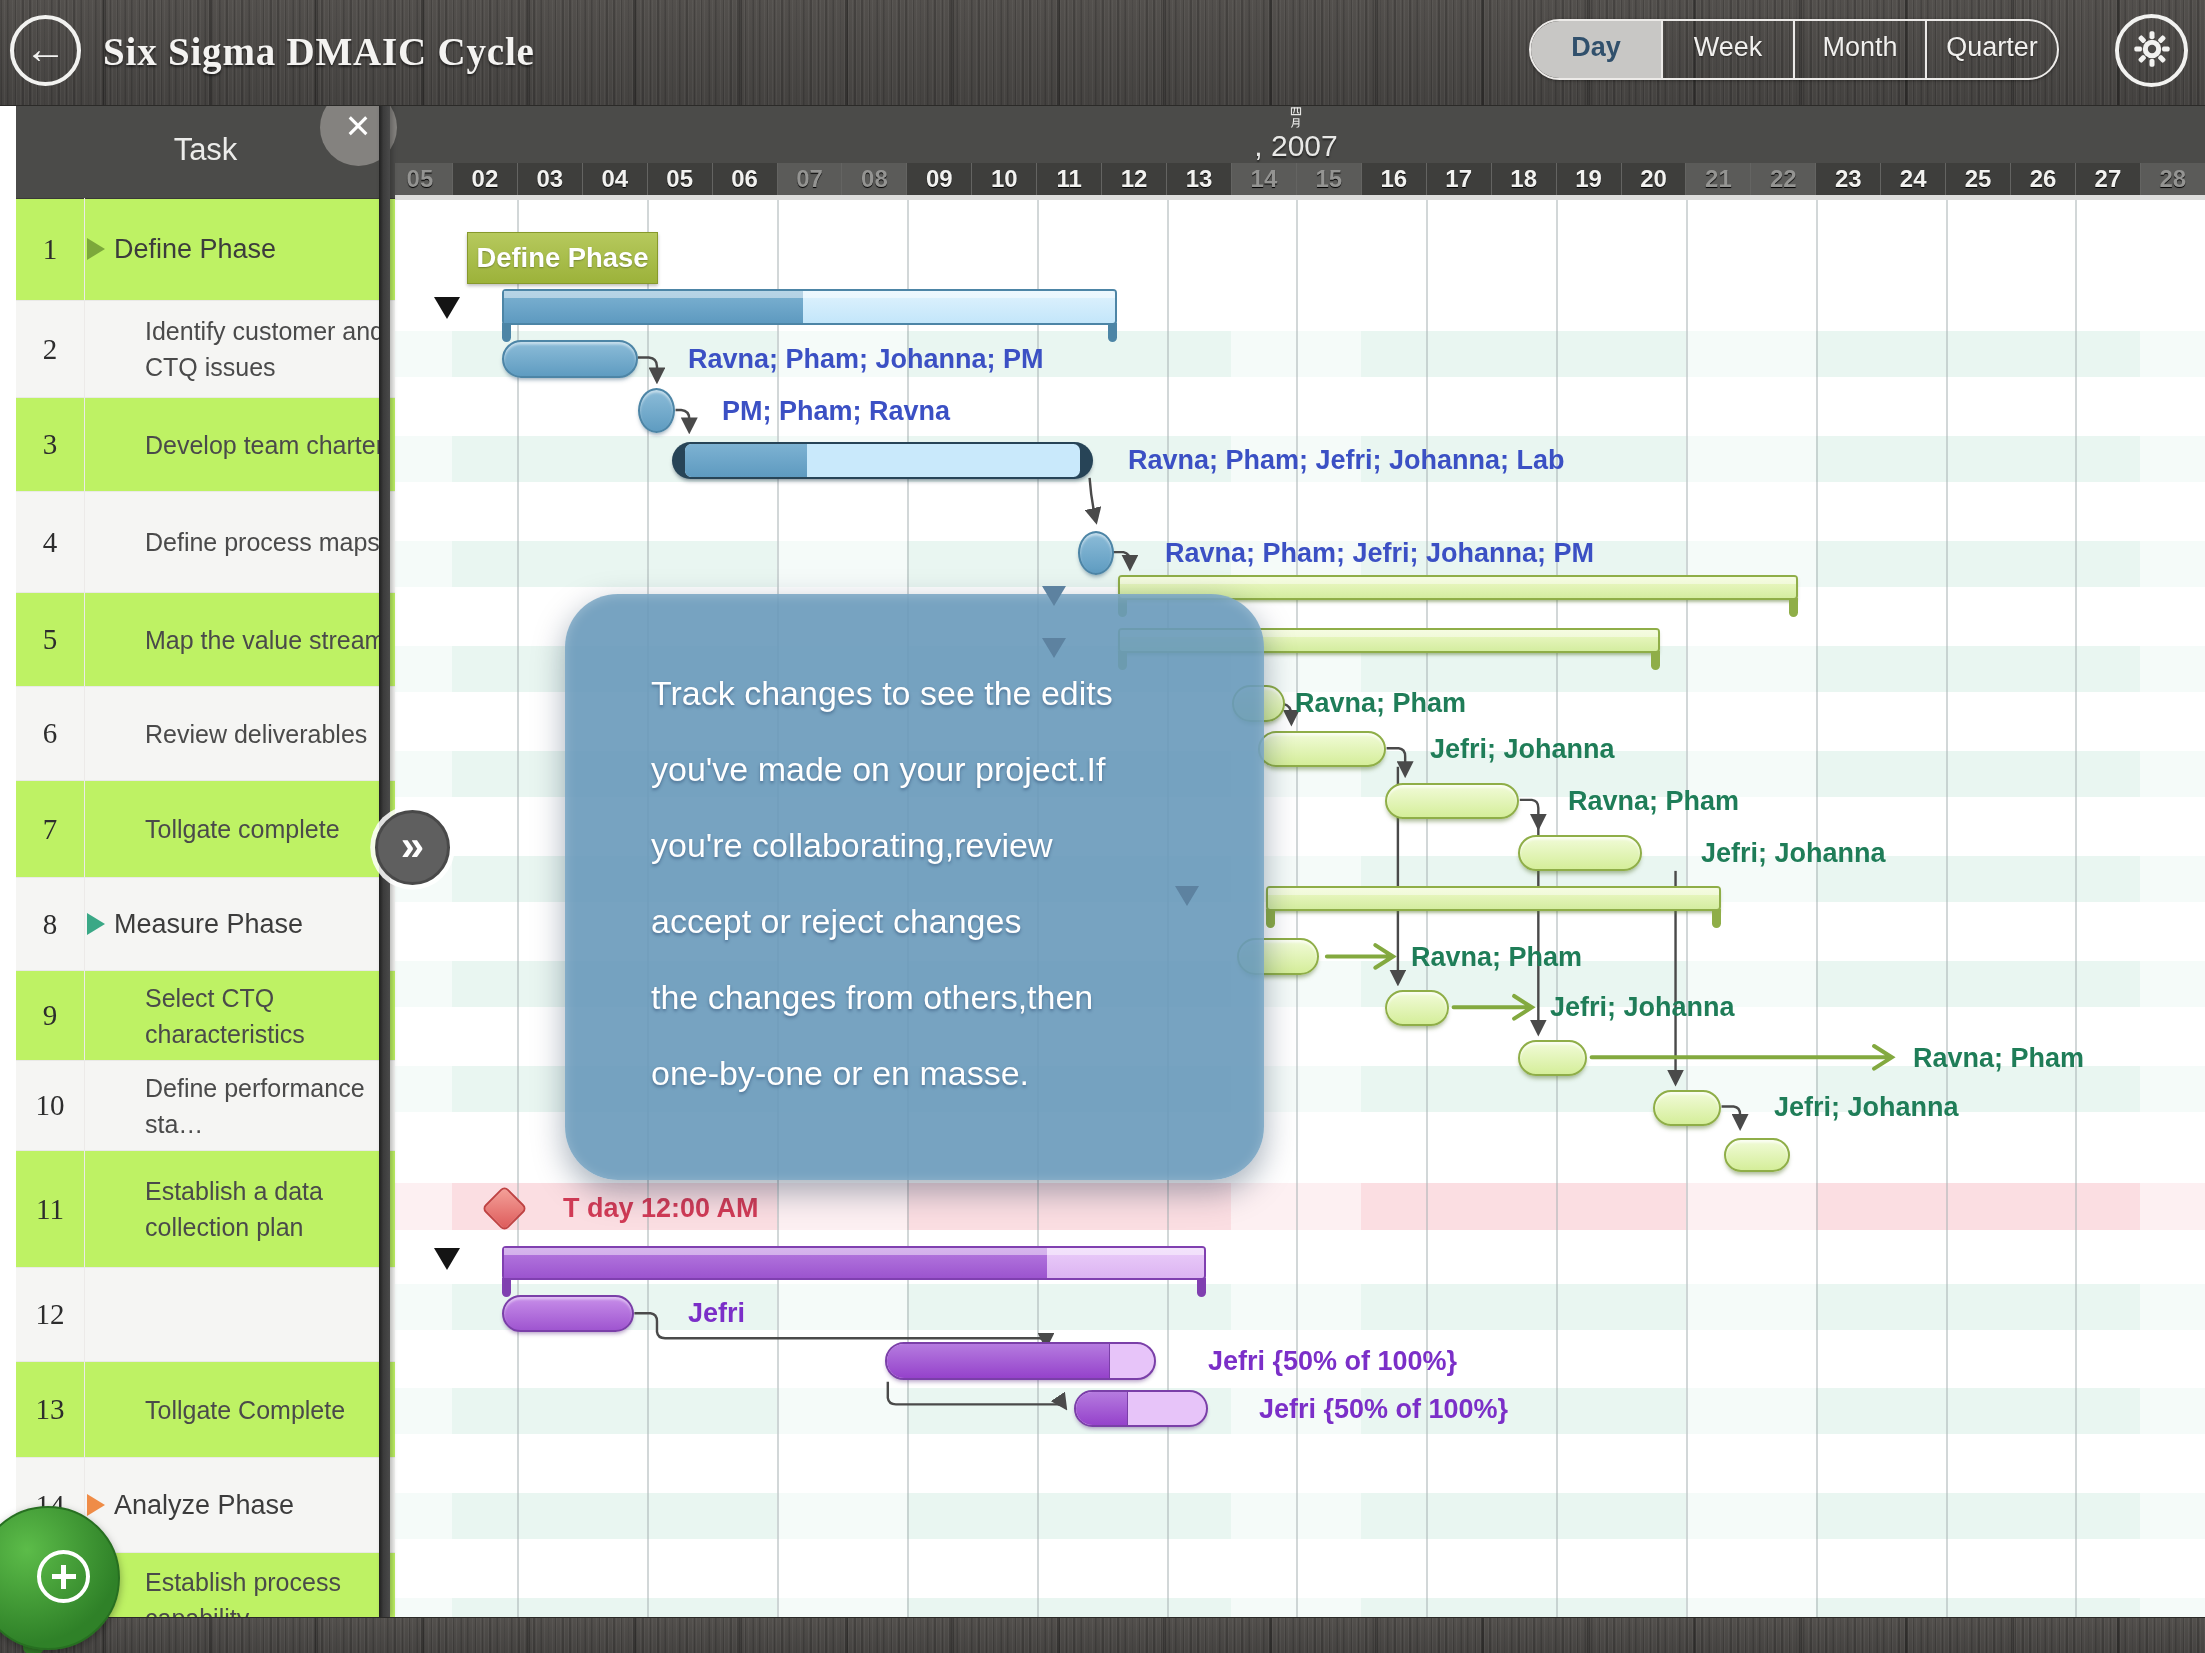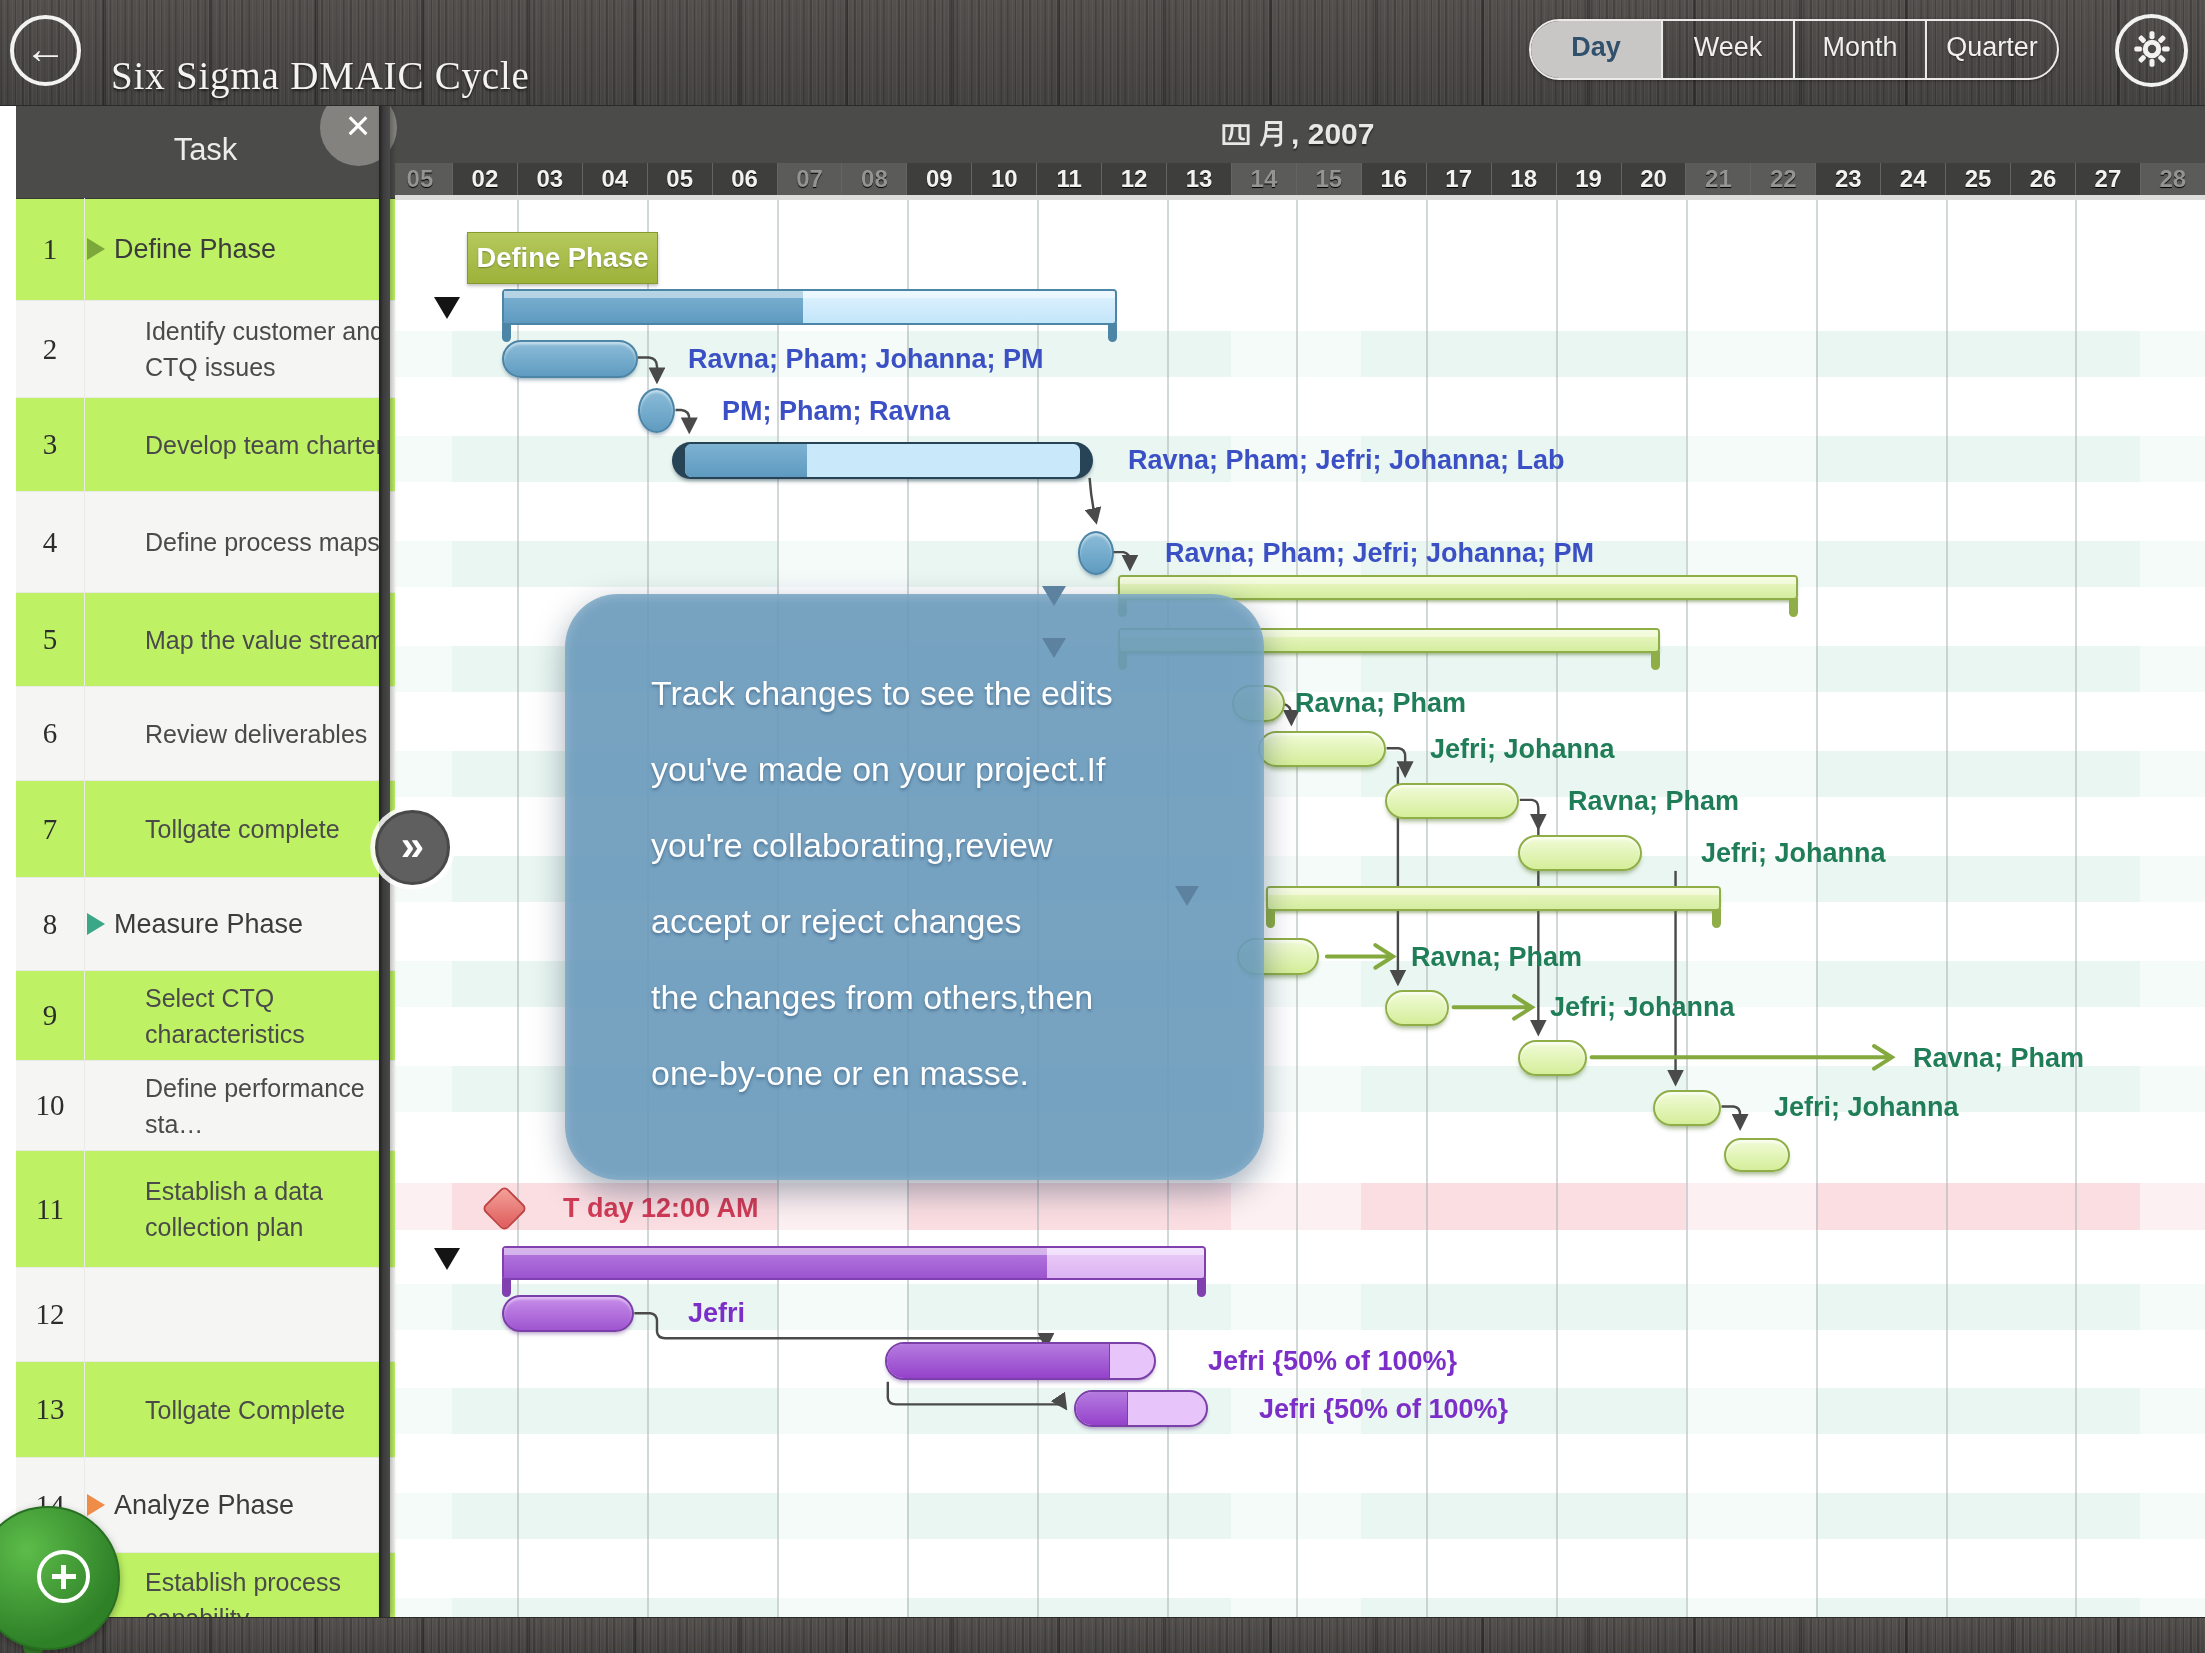--- a/index.html
+++ b/index.html
@@ -14,38 +14,38 @@
       repeating-linear-gradient(90deg, rgba(255,255,255,.045) 0 0.8px, rgba(255,255,255,0) 0.8px 4px),
       repeating-linear-gradient(90deg, rgba(0,0,0,0) 0 103px, rgba(0,0,0,.25) 103px 106px),
       linear-gradient(#53504d,#444240);
   }
 
   
   #topbar{position:absolute;left:0;top:0;width:2205px;height:105px;z-index:90;
     border-bottom:1.6px solid #2b2a28;}
   #back-btn{position:absolute;left:9.7px;top:14.5px;width:63px;height:63px;border-radius:50%;
     border:4px solid #f2f2f0;color:#f2f2f0;text-align:center;line-height:60px;font-size:42px;font-weight:bold;}
-  #app-title{position:absolute;left:111px;top:0;height:105px;line-height:103px;
-    font-family:"Liberation Serif",serif;font-weight:normal;font-size:39px;color:#f4f3f1;
-    text-shadow:0 1.6px 2.4px rgba(0,0,0,.55);letter-spacing:0.8px;margin-top:24px;}
+  #app-title{position:absolute;left:103px;top:0;height:105px;line-height:103px;
+    font-family:"Liberation Serif",serif;font-weight:bold;font-size:39px;color:#f4f3f1;
+    text-shadow:0 1.6px 2.4px rgba(0,0,0,.55);letter-spacing:0.8px;}
   #seg{position:absolute;left:1529px;top:19.4px;width:526px;height:57px;z-index:95;
     border:2.4px solid #eceae8;border-radius:31px;display:flex;overflow:hidden;
     box-shadow:0 0.8px 3.2px rgba(0,0,0,.4);}
   .seg-item{flex:1;text-align:center;line-height:53px;font-size:27px;color:#f1f0ee;
     border-left:2.4px solid #eceae8;text-shadow:0 0.8px 1.6px rgba(0,0,0,.4);}
   .seg-item:first-child{border-left:none;}
   .seg-item.sel{background:#c8c7c5;color:#31506c;font-weight:bold;text-shadow:none;}
   #gear-btn{position:absolute;left:2115px;top:13.7px;width:65px;height:65px;border-radius:50%;
     border:4px solid #f2f2f0;display:flex;align-items:center;justify-content:center;}
 
   
   #tl-head{position:absolute;left:387px;top:105px;width:1818px;height:95px;z-index:40;background:#4b4b49;}
   #month-row{position:absolute;left:0;top:0;width:100%;height:58px;display:flex;
-    align-items:center;justify-content:center;color:#e8e8e6;font-size:30px;font-weight:bold;
-    text-shadow:0 1.6px 1.6px rgba(0,0,0,.5);}
+    align-items:center;justify-content:center;color:#e8e8e6;font-size:30px;font-weight:normal;
+    text-shadow:0 1.6px 1.6px rgba(0,0,0,.5);flex-direction:column;}
   #month-row svg{margin:0 2.4px;}
   #day-row{position:absolute;left:0;top:58px;width:100%;height:32px;display:flex;}
   .day-cell{flex:1;text-align:center;line-height:32px;font-size:24px;font-weight:bold;
     color:#f2f2f0;background:#3e3e3c;border-left:0.8px solid #646462;text-shadow:0 0.8px 0.8px #000;}
   .day-cell.we{background:#5b5b59;color:#949492;}
   #tl-strip{position:absolute;left:0;top:90px;width:100%;height:4.8px;background:#dddddc;}
 
   
   #task-panel{position:absolute;left:16px;top:105px;width:379px;height:1512px;background:#bef264;z-index:45;}
   #task-head{position:absolute;left:0;top:0;width:100%;height:93px;background:#4b4b49;

